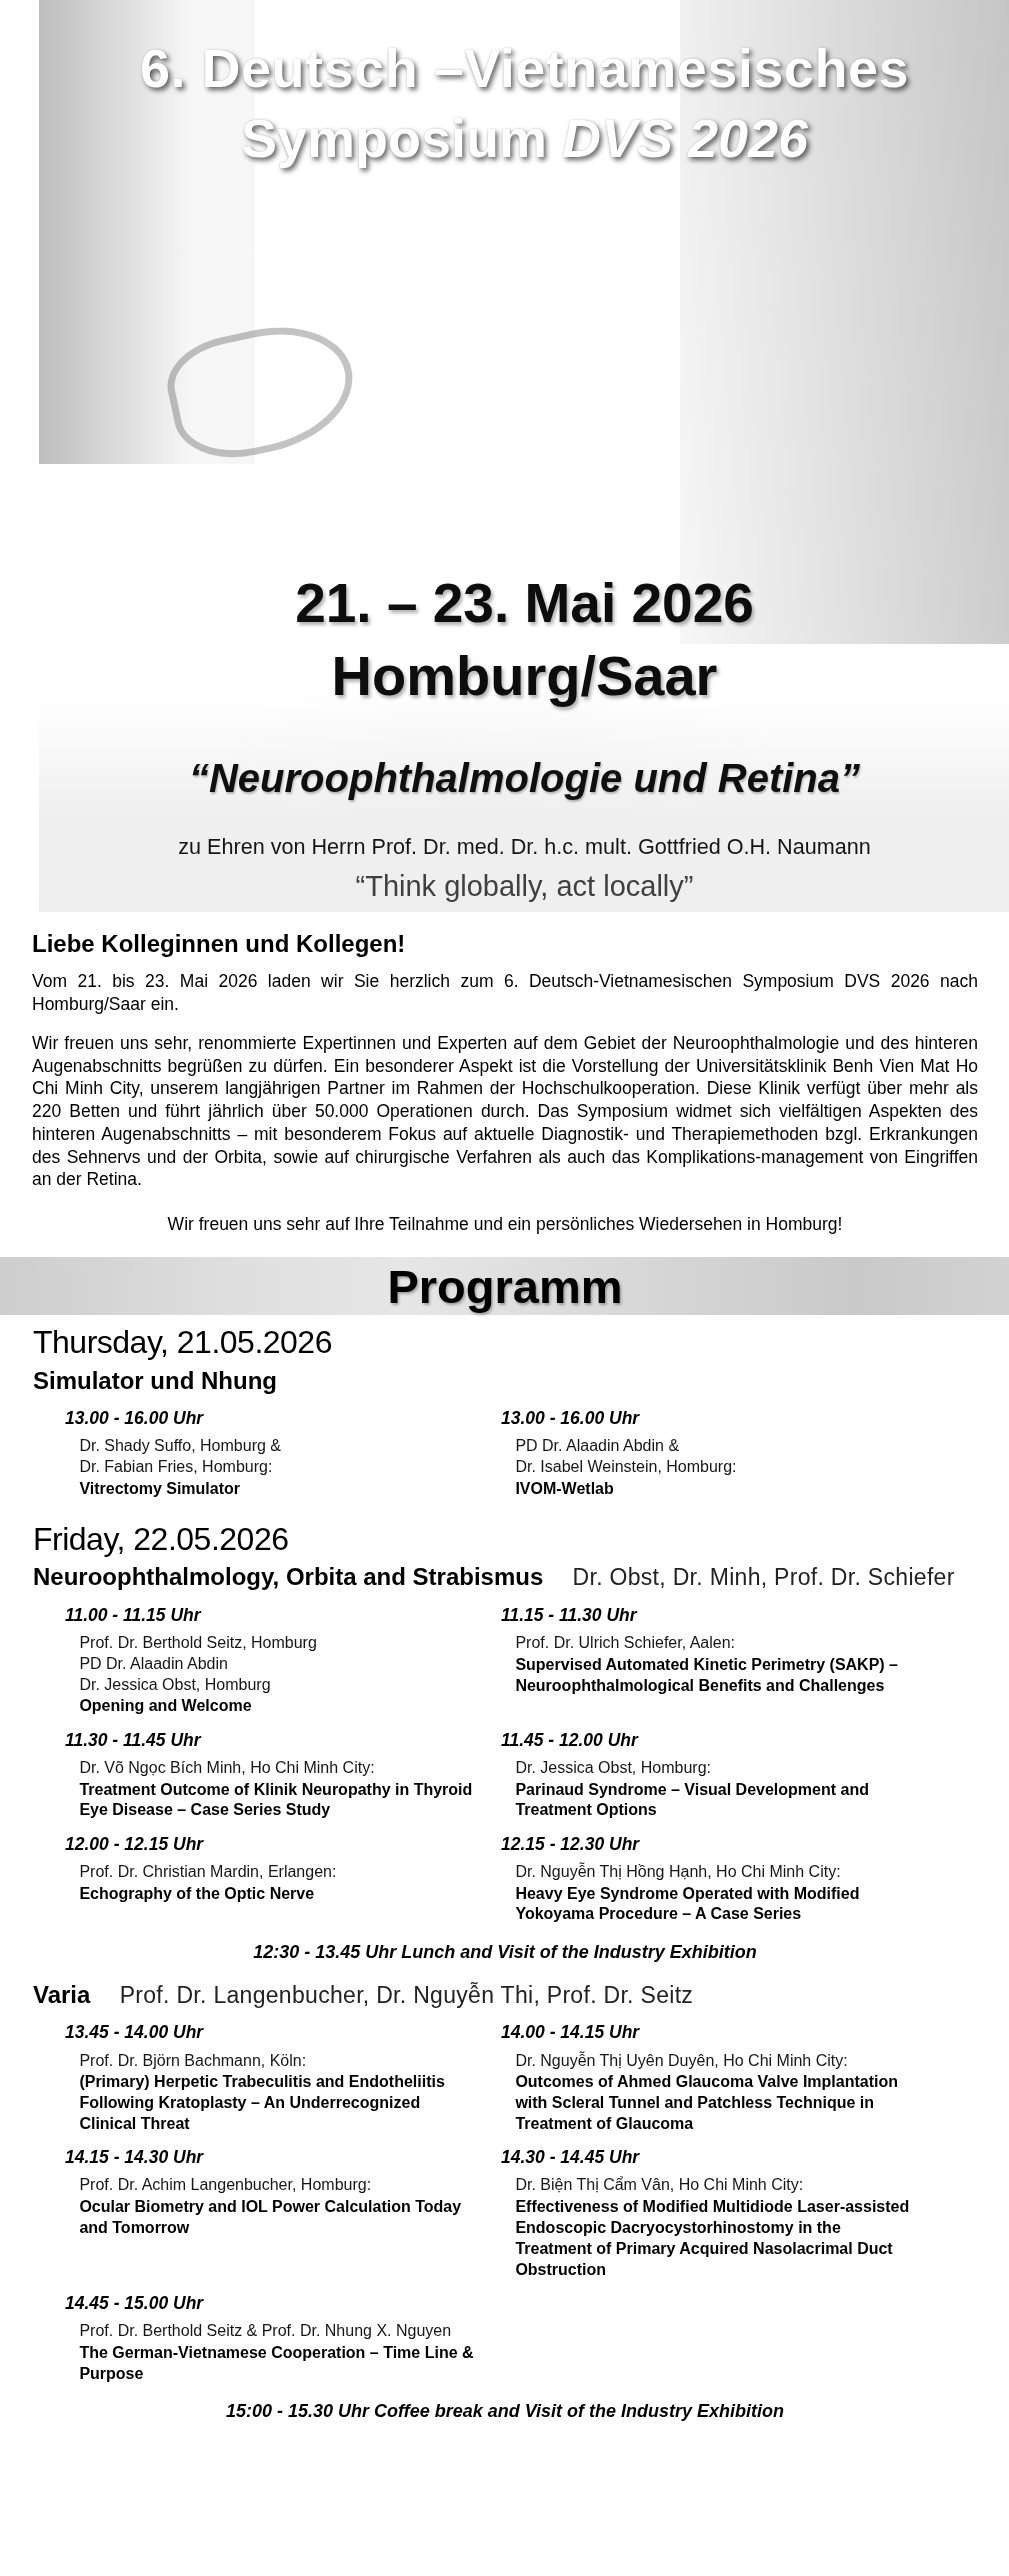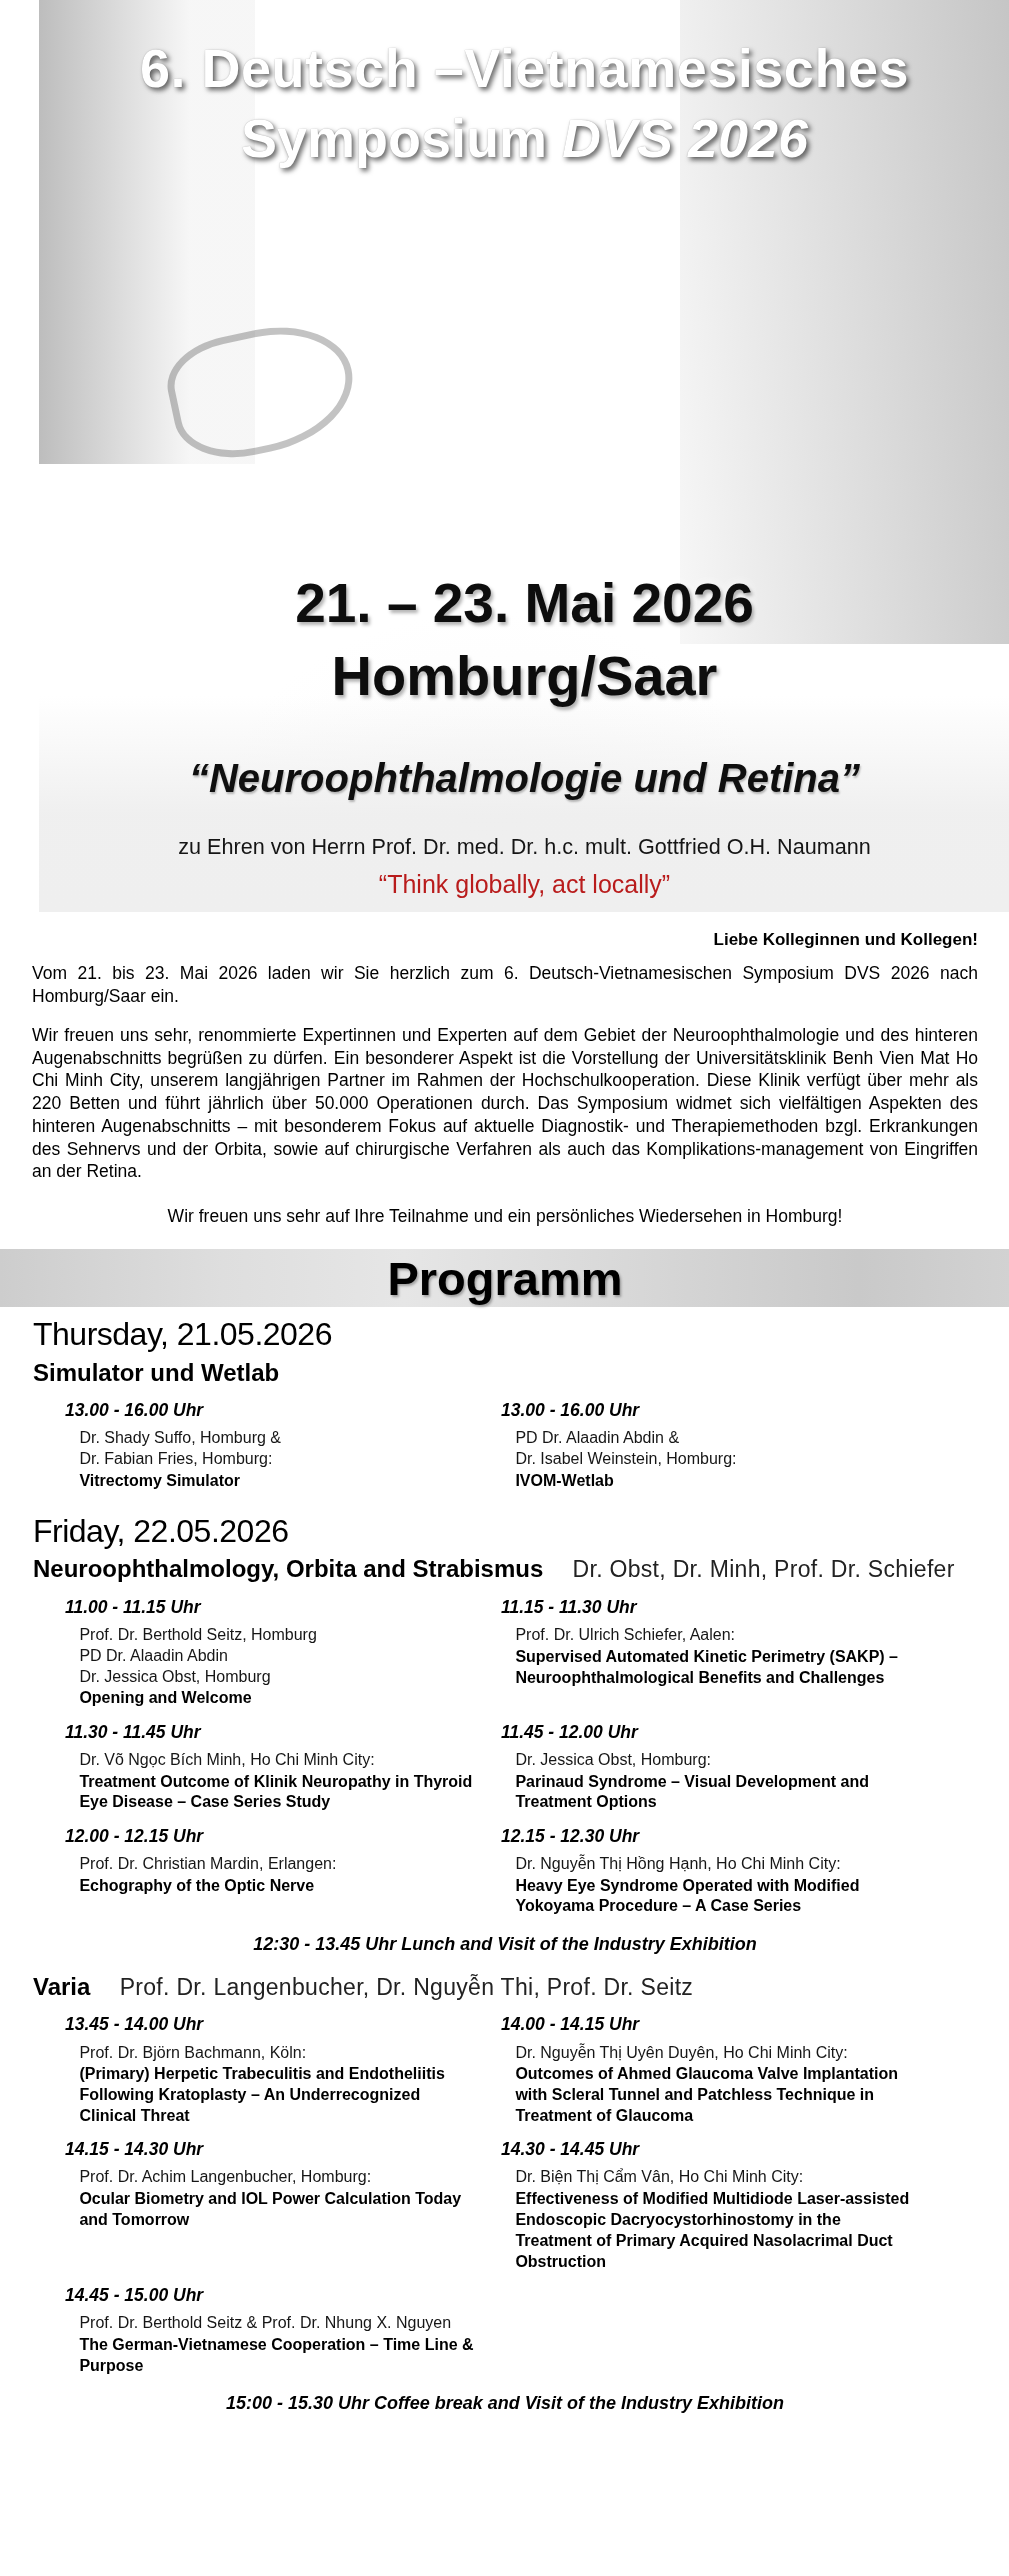--- a/index.html
+++ b/index.html
@@ -36,35 +36,35 @@
   .t2 { top:107px; font-size:54px; font-weight:bold; color:#fff;
         text-shadow:2.6px 3.1px 5.2px rgba(0,0,0,.60), 0 0 1px rgba(0,0,0,.35); }
   .t2 .it { font-style:italic; }
   .dates { top:571px; font-size:55px; font-weight:bold; color:#0d0d0d;
            text-shadow:2.1px 2.6px 3.6px rgba(0,0,0,.30), 0 0 11.3px rgba(255,255,255,.85); }
   .loc   { top:643px; font-size:56px; font-weight:bold; color:#0d0d0d;
            text-shadow:2.1px 2.6px 3.6px rgba(0,0,0,.30), 0 0 11.3px rgba(255,255,255,.85); }
   .motto { top:756px; font-size:40px; font-weight:bold; font-style:italic; color:#0f0f0f;
            text-shadow:1px 1.5px 2.1px rgba(0,0,0,.25); }
   .honor { top:834px; font-size:21.6px; color:#151515; }
-  .slogan{ top:870px; font-size:25px; color:#b91c1c; }
+  .slogan{ top:870px; font-size:29px; color:#404040; }
 
   
   .uks { position:absolute; left:45px; top:968px; display:flex; gap:13.4px; }
   .uks-lines { color:#1e3c7d; text-align:left; }
   .uks-abbr { font-size:27px; font-weight:bold; line-height:1.05; }
   .uks-n { font-size:19px; line-height:1.15; }
   .uks-dept { font-size:17px; margin-top:23px; }
   .eye { position:absolute; left:398px; top:953px; }
   .dog { position:absolute; left:836px; top:949px; }
   .dog-lines { margin-top:8.2px; font-size:13px; font-weight:bold; color:#111; line-height:1.3; }
 
   
   .greeting { padding:17.5px 32px 0 32px; }
-  .greet-h { text-align:right; font-size:17px; font-weight:bold; margin:0 0 12.4px 0; }
+  .greet-h { text-align:left; font-size:24px; font-weight:bold; margin:0 0 12.4px 0; }
   .greeting p { font-size:17.5px; line-height:1.3; margin:0 0 16.5px 0; text-align:justify; }
   .greeting p.center { text-align:center; margin-top:21.6px; }
 
   
   .program-band { margin-top:21.6px; height:58px; display:flex; align-items:center; justify-content:center;
     background:linear-gradient(90deg,#cdcdcd 0%, #dedede 22%, #e6e6e6 40%, #d8d8d8 62%, #c9c9c9 85%, #d2d2d2 100%); }
   .program-band h1 { margin:0; font-size:47px; font-weight:bold; color:#000;
     text-shadow:1.5px 2.1px 2.6px rgba(0,0,0,.30); }
 
   
@@ -182,21 +182,21 @@
   <p class="center">Wir freuen uns sehr auf Ihre Teilnahme und ein persönliches Wiedersehen in Homburg!</p>
 </div>
 
 <div class="program-band">
   <h1>Programm</h1>
 </div>
 
 <section class="day">
   <h2>Thursday, 21.05.2026</h2>
   <div class="sec-head">
-    <span class="sec-name">Simulator und Wetlab</span>
+    <span class="sec-name">Simulator und Nhung</span>
   </div>
   <div class="grid">
 
       <div class="slot">
         <div class="slot-time">13.00 - 16.00 Uhr</div>
         <div class="slot-speakers">Dr. Shady Suffo, Homburg &amp;
 Dr. Fabian Fries, Homburg:</div>
         <div class="slot-title">Vitrectomy Simulator</div>
       </div>
 

